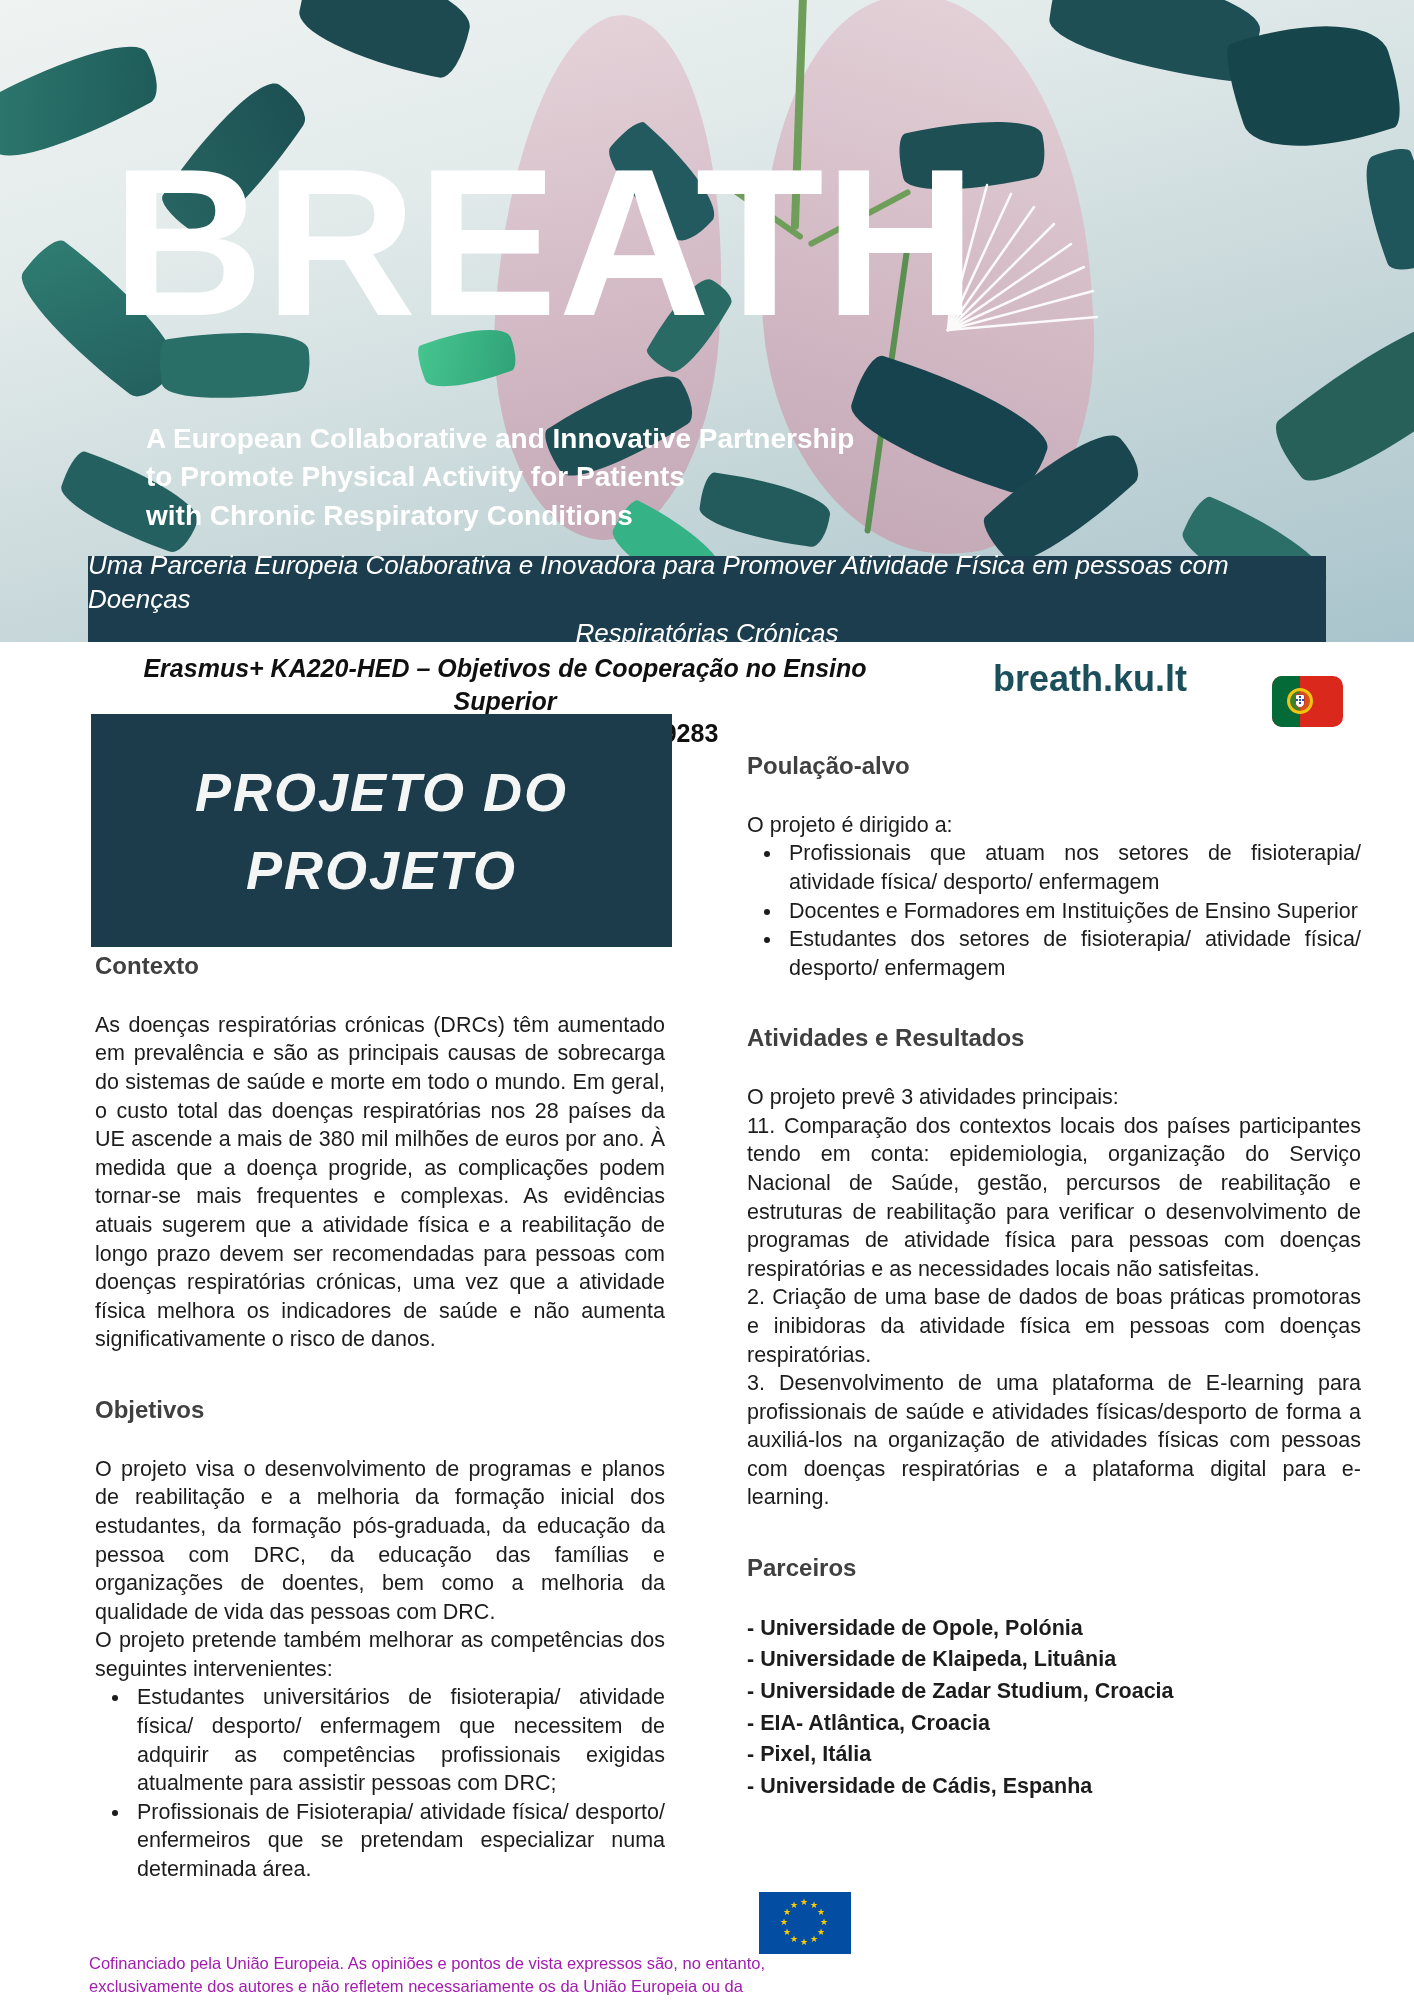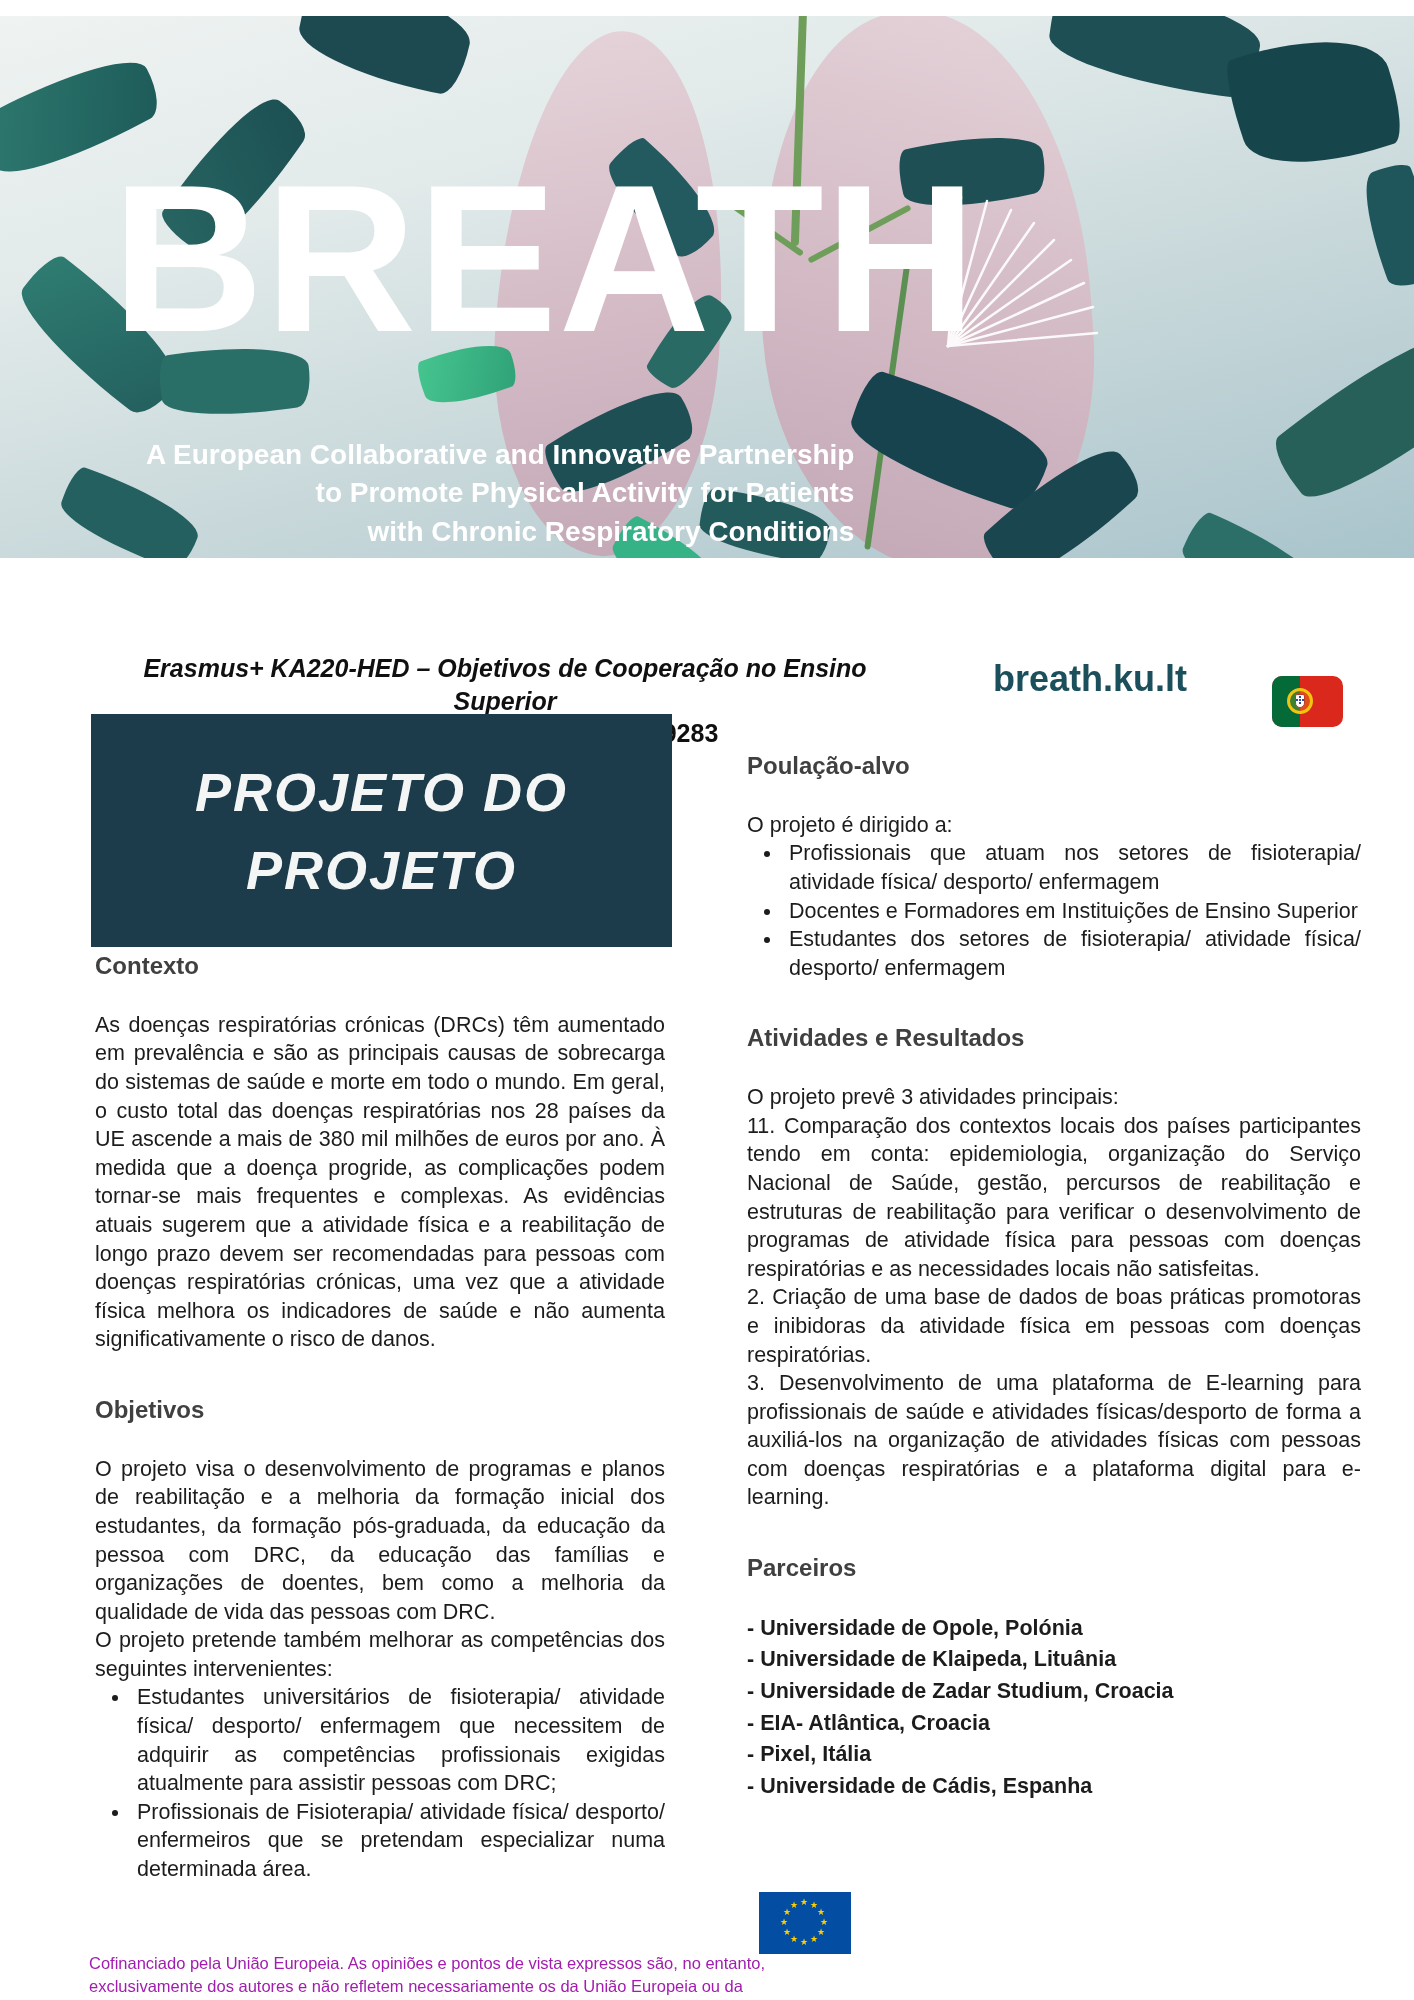--- a/index.html
+++ b/index.html
@@ -1,22 +1,22 @@
 <!DOCTYPE html>
 <html><head>
 <meta charset="utf-8">
 <style>
   * { margin:0; padding:0; box-sizing:border-box; }
   html,body { background:#ffffff; }
   body { font-family:"Liberation Sans", sans-serif; }
   .page { position:relative; width:1414px; height:2000px; background:#ffffff; overflow:hidden; margin:0 auto; }
 
   
-  .hero { position:absolute; left:0; top:16px; width:1414px; height:542px; overflow:hidden;
-          background:linear-gradient(165deg,#eff3f2 0%,#e2eaea 30%,#c8d8da 62%,#a9c4cc 100%);text-align:right; }
+  .hero { position:absolute; left:0; top:0; width:1414px; height:642px; overflow:hidden;
+          background:linear-gradient(165deg,#eff3f2 0%,#e2eaea 30%,#c8d8da 62%,#a9c4cc 100%); }
   .leaf { position:absolute; border-radius:8% 92% 12% 88% / 55% 45% 60% 40%; }
   .lung { position:absolute; z-index:1; }
   .lung-left  { left:498px; top:15px;  width:225px; height:525px; transform:rotate(4deg);
                 background:linear-gradient(165deg,#e6d4da 0%,#d3bac5 55%,#c3a7b5 100%);
                 border-radius:48% 52% 46% 54% / 58% 60% 40% 42%; }
   .lung-right { left:760px; top:-5px;  width:330px; height:560px; transform:rotate(-4deg);
                 background:linear-gradient(200deg,#e6d4da 0%,#d2b9c4 55%,#c2a6b4 100%);
                 border-radius:50% 50% 45% 55% / 58% 55% 42% 45%; }
   .stem { position:absolute; background:#6f9e5b; border-radius:4px; z-index:2; }
   .hero-title { position:absolute; z-index:4; left:112px; top:138px; color:#ffffff;

